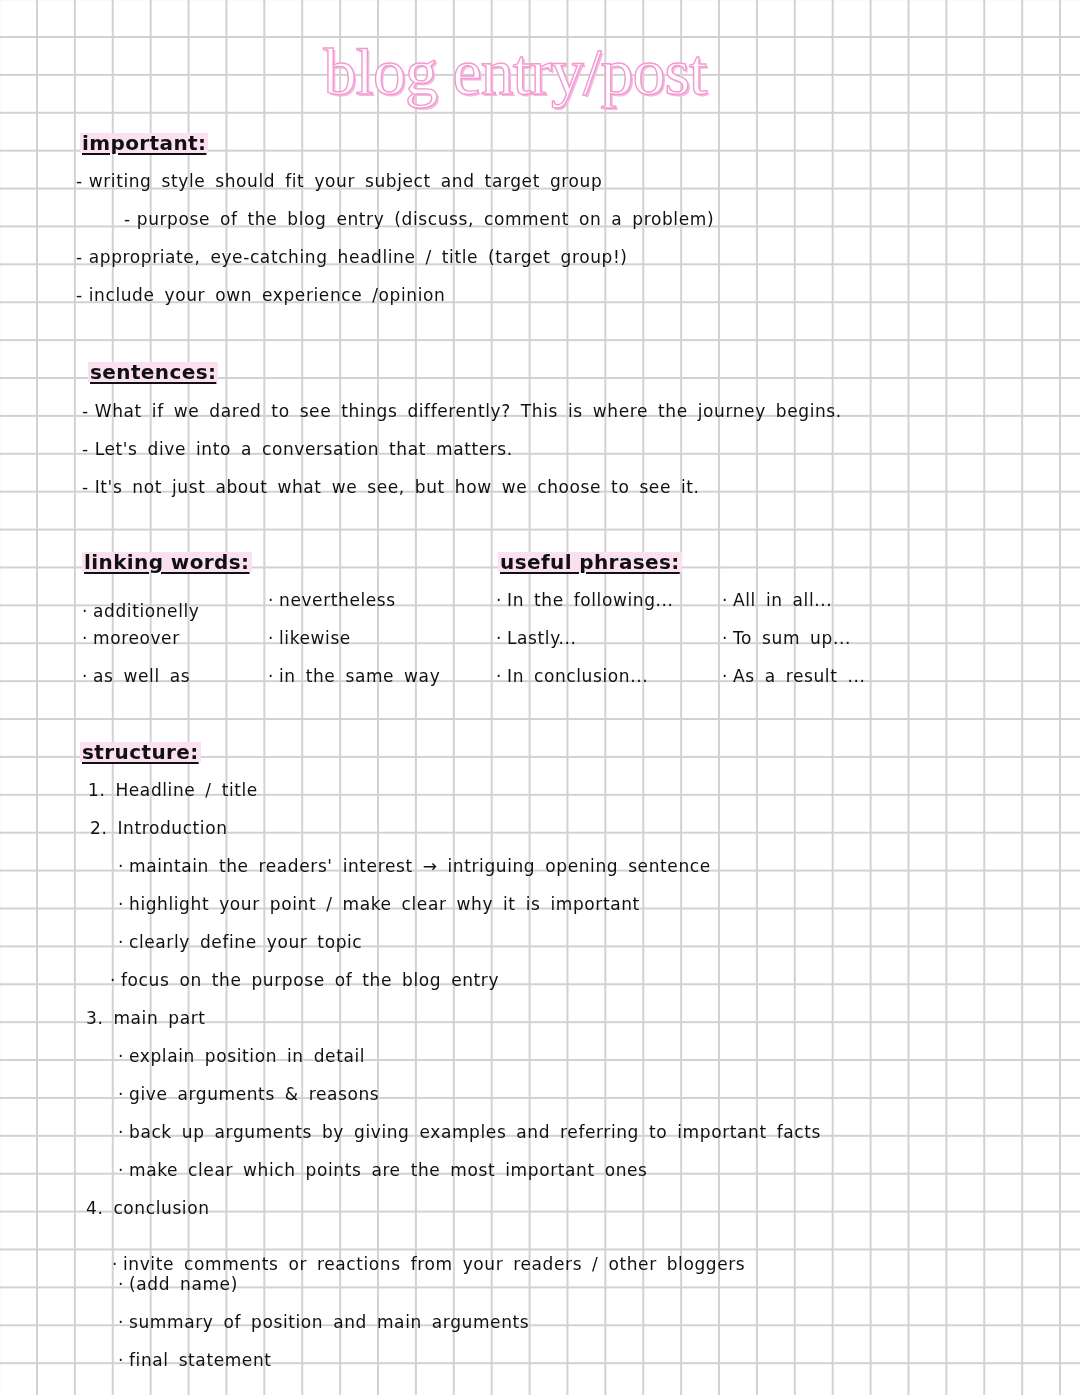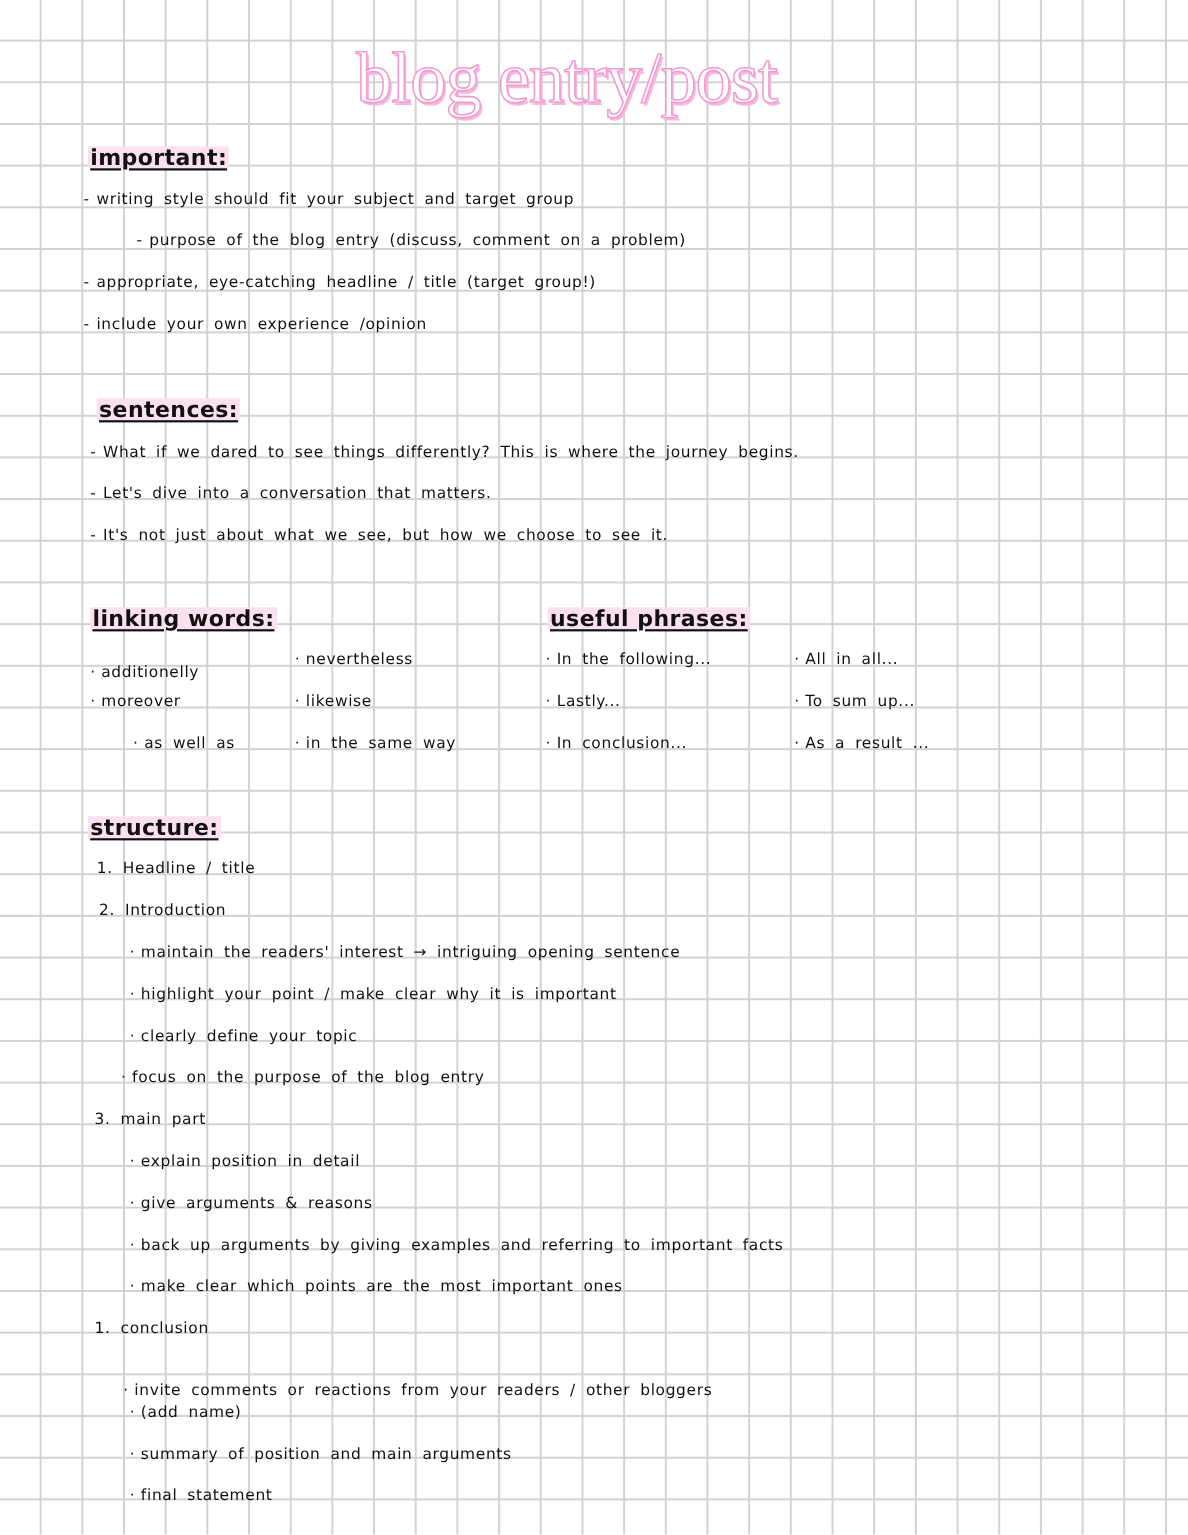--- a/index.html
+++ b/index.html
@@ -26,21 +26,21 @@
       font-size: 66px;
       letter-spacing: -1px;
       color: #ffffff;
       -webkit-text-stroke: 1.4px #f29ad0;
       text-shadow: 2px 2px 0 #f7b8df;
       margin-top: 12px;
     }
     .line {
       position: absolute;
       white-space: nowrap;
-      font-size: 14px;
+      font-size: 17px;
       letter-spacing: 0.6px;
       word-spacing: 4px;
       line-height: 20px;
     }
     .heading {
       position: absolute;
       font-size: 20px;
       font-weight: bold;
       text-decoration: underline;
       text-decoration-thickness: 2px;
@@ -65,21 +65,21 @@
 <div class="line" style="left:76px; top:285px;"><span class="dash">-</span><span>include your own experience /opinion</span></div>
 
 <div class="heading" style="left:88px; top:362px;">sentences:</div>
 <div class="line" style="left:82px; top:401px;"><span class="dash">-</span><span>What if we dared to see things differently? This is where the journey begins.</span></div>
 <div class="line" style="left:82px; top:439px;"><span class="dash">-</span><span>Let's dive into a conversation that matters.</span></div>
 <div class="line" style="left:82px; top:477px;"><span class="dash">-</span><span>It's not just about what we see, but how we choose to see it.</span></div>
 
 <div class="heading" style="left:82px; top:552px;">linking words:</div>
 <div class="line" style="left:82px; top:590px;margin-top:11px;"><span class="bullet">·</span><span>additionelly</span></div>
 <div class="line" style="left:82px; top:628px;"><span class="bullet">·</span><span>moreover</span></div>
-<div class="line" style="left:82px; top:666px;margin-left:39px;"><span class="bullet">·</span><span>as well as</span></div>
+<div class="line" style="left:82px; top:666px;"><span class="bullet">·</span><span>as well as</span></div>
 <div class="line" style="left:268px; top:590px;"><span class="bullet">·</span><span>nevertheless</span></div>
 <div class="line" style="left:268px; top:628px;"><span class="bullet">·</span><span>likewise</span></div>
 <div class="line" style="left:268px; top:666px;"><span class="bullet">·</span><span>in the same way</span></div>
 
 <div class="heading" style="left:498px; top:552px;">useful phrases:</div>
 <div class="line" style="left:496px; top:590px;"><span class="bullet">·</span><span>In the following...</span></div>
 <div class="line" style="left:496px; top:628px;"><span class="bullet">·</span><span>Lastly...</span></div>
 <div class="line" style="left:496px; top:666px;"><span class="bullet">·</span><span>In conclusion...</span></div>
 <div class="line" style="left:722px; top:590px;"><span class="bullet">·</span><span>All in all...</span></div>
 <div class="line" style="left:722px; top:628px;"><span class="bullet">·</span><span>To sum up...</span></div>
@@ -94,17 +94,17 @@
 <div class="line" style="left:118px; top:894px;"><span class="bullet">·</span><span>highlight your point / make clear why it is important</span></div>
 <div class="line" style="left:118px; top:932px;"><span class="bullet">·</span><span>clearly define your topic</span></div>
 <div class="line" style="left:110px; top:970px;text-align:right;"><span class="bullet">·</span><span>focus on the purpose of the blog entry</span></div>
 
 <div class="line" style="left:86px; top:1008px;">3. main part</div>
 <div class="line" style="left:118px; top:1046px;"><span class="bullet">·</span><span>explain position in detail</span></div>
 <div class="line" style="left:118px; top:1084px;"><span class="bullet">·</span><span>give arguments &amp; reasons</span></div>
 <div class="line" style="left:118px; top:1122px;"><span class="bullet">·</span><span>back up arguments by giving examples and referring to important facts</span></div>
 <div class="line" style="left:118px; top:1160px;"><span class="bullet">·</span><span>make clear which points are the most important ones</span></div>
 
-<div class="line" style="left:86px; top:1198px;">1. conclusion</div>
+<div class="line" style="left:86px; top:1198px;">4. conclusion</div>
 <div class="line" style="left:112px; top:1236px;margin-top:18px;"><span class="bullet">·</span><span>invite comments or reactions from your readers / other bloggers</span></div>
 <div class="line" style="left:118px; top:1274px;"><span class="bullet">·</span><span>(add name)</span></div>
 <div class="line" style="left:118px; top:1312px;"><span class="bullet">·</span><span>summary of position and main arguments</span></div>
 <div class="line" style="left:118px; top:1350px;"><span class="bullet">·</span><span>final statement</span></div>
 
 </body></html>

